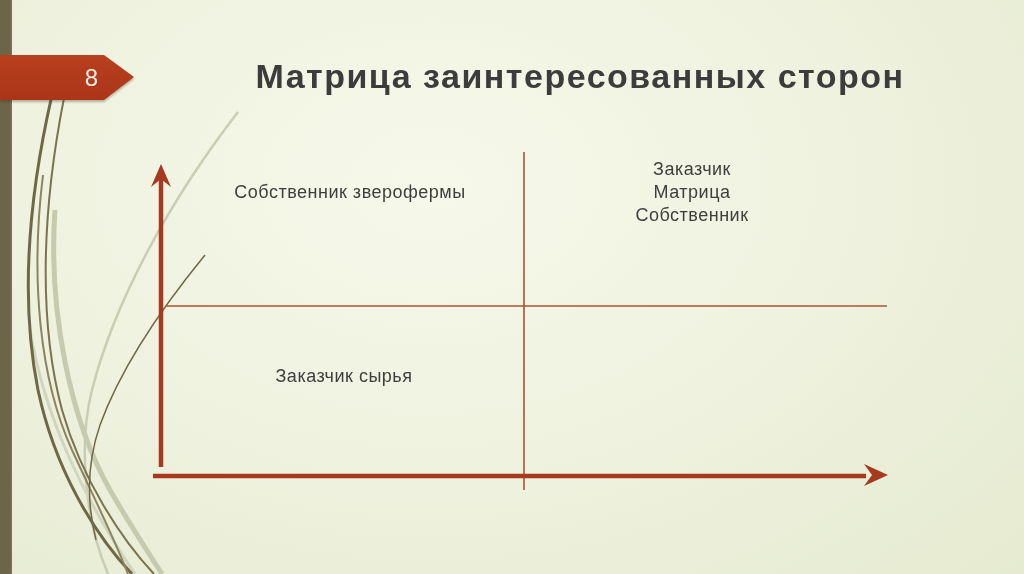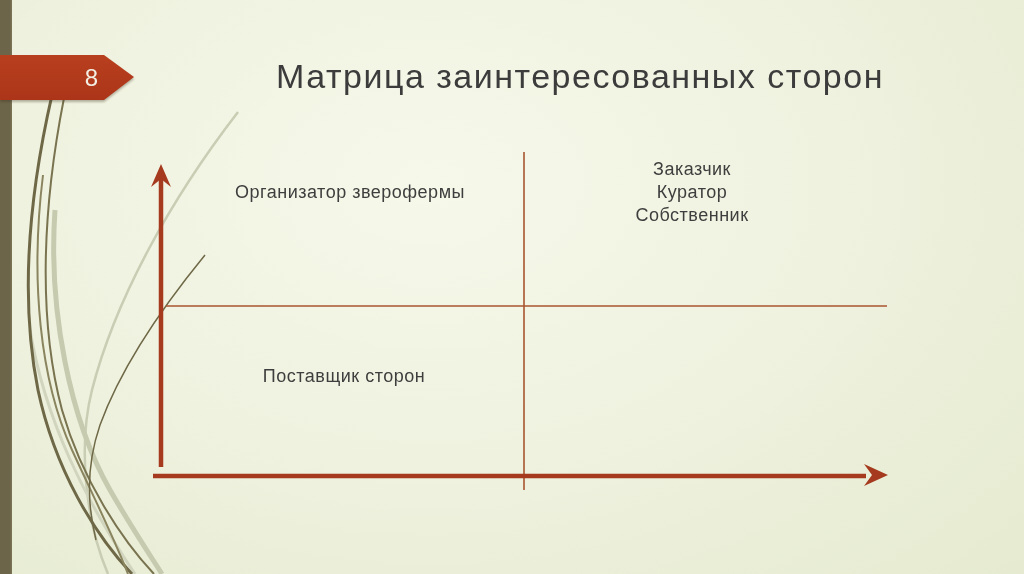--- a/index.html
+++ b/index.html
@@ -26,21 +26,21 @@
     clip-path:polygon(0 0, 104px 0, 134px 22px, 104px 45px, 0 45px);
     display:flex;align-items:center;justify-content:flex-end;
     box-sizing:border-box;padding-right:36px;
   }
   .banner span{
     color:#F3EFE4;font-size:24px;line-height:1;font-weight:400;
   }
   .title{
     position:absolute;left:140px;top:57px;width:880px;
     text-align:center;
-    font-size:34px;letter-spacing:1.5px;color:#3C3C3C;font-weight:400;
+    font-size:34px;letter-spacing:1.5px;color:#3C3C3C;font-weight:700;
     z-index:4;margin:0;
   }
   .qlabel{
     position:absolute;z-index:4;
     color:#3F3E3E;font-size:18px;letter-spacing:0.5px;
     text-align:center;line-height:23px;
   }
   .q-top-left   {left:178px; top:181px; width:344px;}
   .q-top-right  {left:558px; top:158px; width:268px;}
   .q-bottom-left{left:178px; top:365px; width:332px;}
@@ -76,24 +76,24 @@
     <line x1="524" y1="152" x2="524" y2="490" stroke="#A8552F" stroke-width="1.6"></line>
     <line x1="166" y1="306" x2="887" y2="306" stroke="#A8552F" stroke-width="1.6"></line>
 
     <line x1="161" y1="178" x2="161" y2="467" stroke="#A53A1E" stroke-width="4.5"></line>
     <polygon points="161,164 151,187 161,179 171,187" fill="#A53A1E"></polygon>
 
     <line x1="153" y1="476" x2="866" y2="476" stroke="#A53A1E" stroke-width="4.5"></line>
     <polygon points="888,475 864,464 872,475 864,486" fill="#A53A1E"></polygon>
   </svg>
 
-  <div class="qlabel q-top-left">Организатор зверофермы</div>
+  <div class="qlabel q-top-left">Собственник зверофермы</div>
 
   <div class="qlabel q-top-right">
     <div>Заказчик</div>
-    <div>Куратор</div>
+    <div>Матрица</div>
     <div>Собственник</div>
   </div>
 
-  <div class="qlabel q-bottom-left">Поставщик сторон</div>
+  <div class="qlabel q-bottom-left">Заказчик сырья</div>
 
 
 </div>
 
 </body></html>

